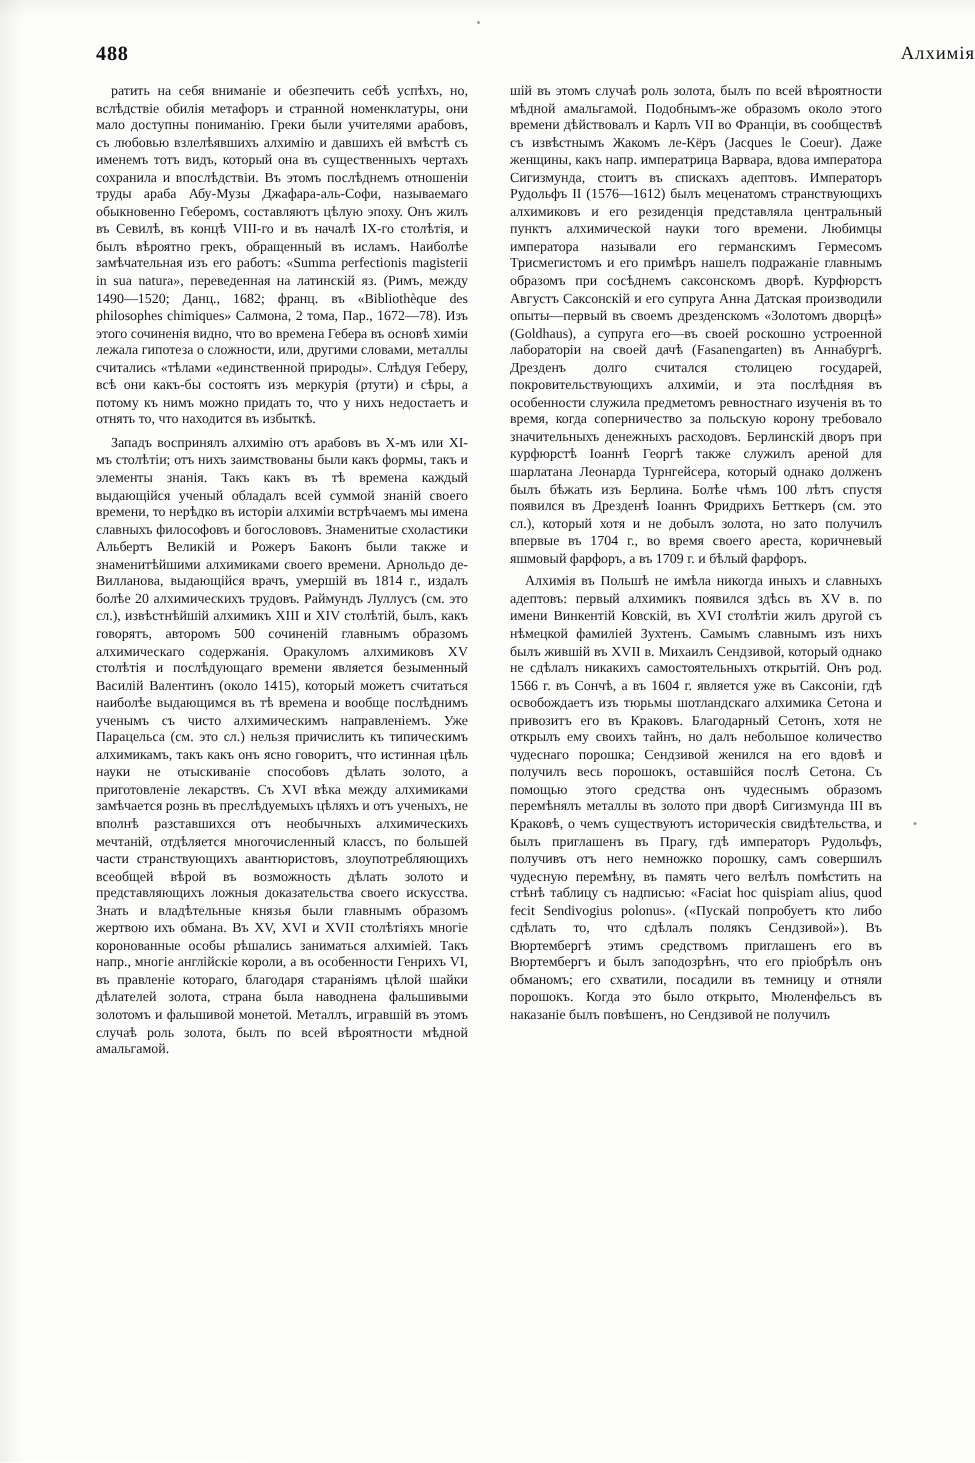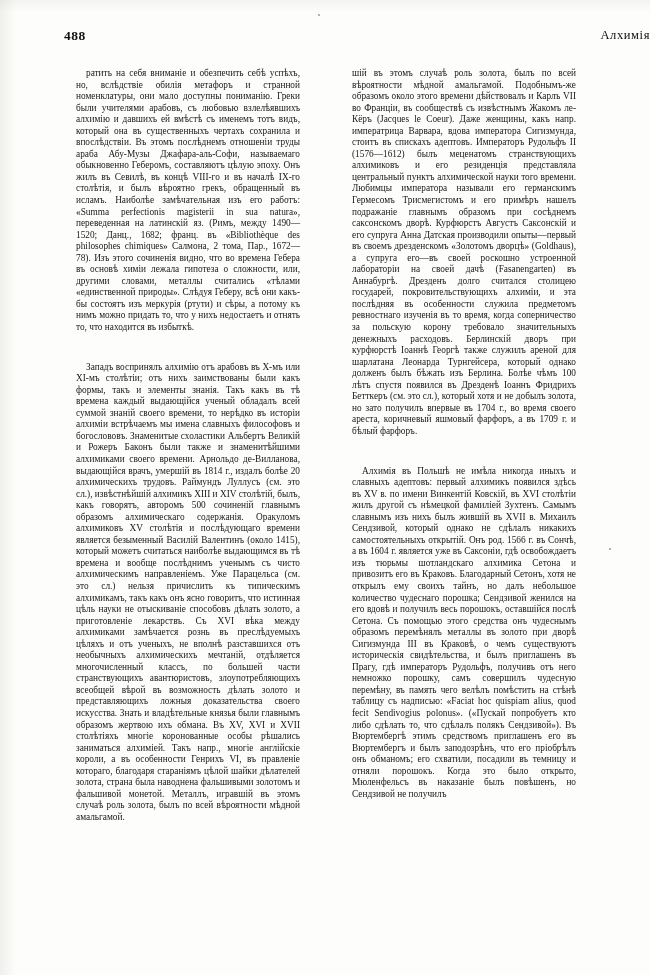--- a/index.html
+++ b/index.html
@@ -61,21 +61,21 @@
     left: 64px;
     width: 524px;
     height: 900px;
     display: flex;
     justify-content: space-between;
   }
   .col {
     width: 248px;
   }
   .col p {
-    margin: 12px;
+    margin: 0;
     font-size: 9.3px;
     line-height: 11.55px;
     text-align: justify;
     text-align-last: left;
     text-justify: inter-word;
     hyphens: manual;
     color: #17171a;
   }
   .para-indent {
     text-indent: 10px;

